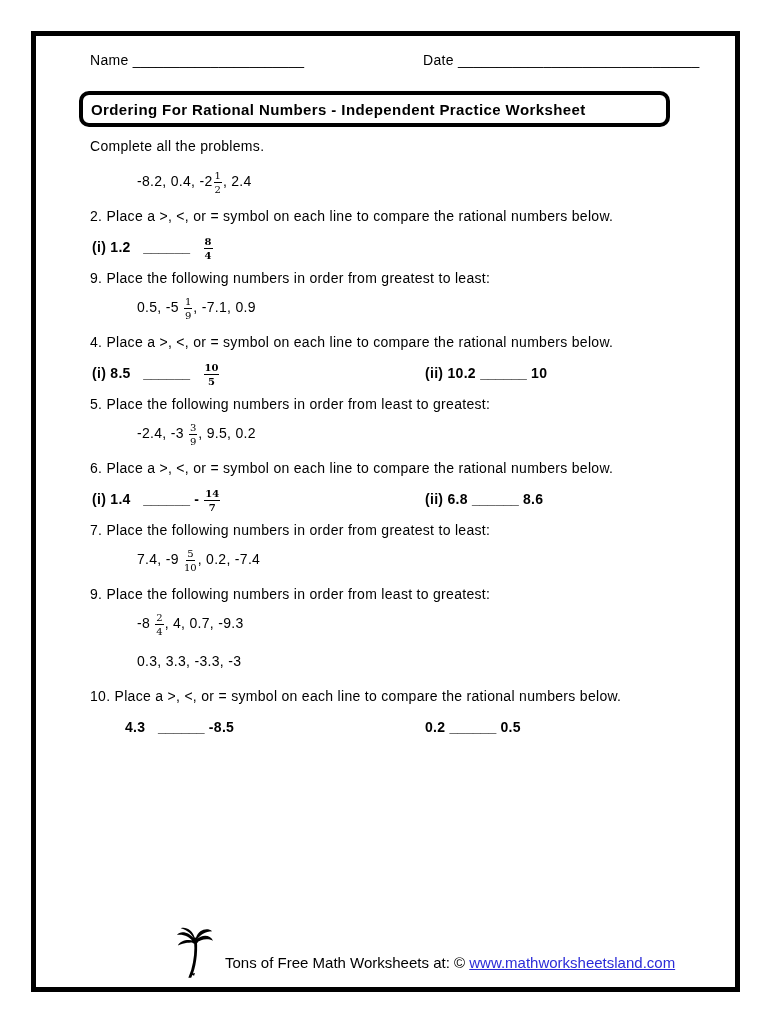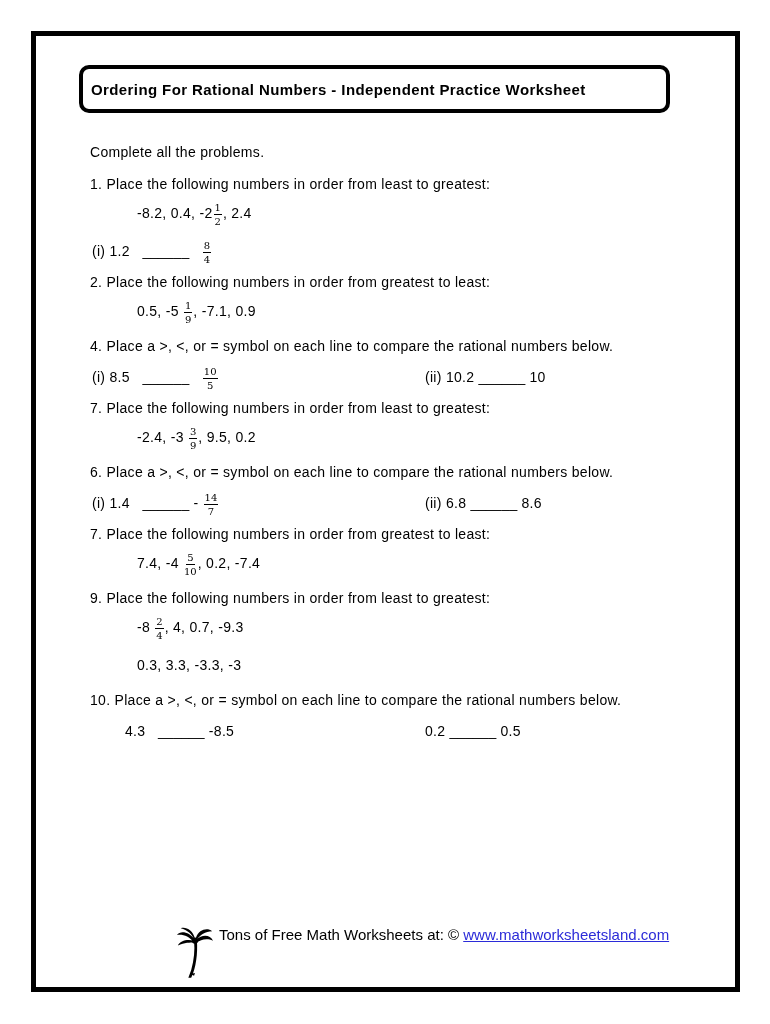--- a/index.html
+++ b/index.html
@@ -23,52 +23,53 @@
     letter-spacing: 0.3px;
   }
   
   .name-date-row { display: flex; height: 22px; margin-top: 4px; }
   .name-field { width: 333px; }
   .u { letter-spacing: 0; }
   
   .title-box {
     margin: 17px 0 0 -11px;
     width: 591px;
-    height: 48px;
+    height: 36px;
     border: 4px solid #000;
     border-radius: 10px;
     display: flex;
     align-items: center;
     padding: 0 8px;
     background: #fff;
   }
   .title-box span {
     font-weight: bold;
     font-size: 15px;
     letter-spacing: 0.4px;
     white-space: nowrap;
   }
-  .instructions { margin-top: 28px; line-height: 22px; }
+  .instructions { margin-top: 8px; line-height: 22px; }
   #problems { margin-top: 9px; }
   .problem { margin-bottom: 8px; }
   .problem.kind-compare { margin-bottom: 2px; }
   .prompt { line-height: 24px; max-width: 600px; }
   .values-row {
     margin: 2px 0;
     padding-left: 47px;
     line-height: 30px;
     min-height: 30px;
     white-space: pre;
   }
   .cmp-row {
     position: relative;
     margin: 4px 0;
     line-height: 30px;
     min-height: 30px;
     padding-left: 2px;
+    font-weight: bold;
   }
   .cmp-row.indented { padding-left: 35px; }
   .cmp-left, .cmp-right { white-space: pre; }
   .cmp-right { position: absolute; left: 335px; top: 0; }
   .blank { letter-spacing: 0; }
   
   .frac {
     display: inline-flex;
     flex-direction: column;
     align-items: center;
@@ -80,70 +81,81 @@
     margin: 0 1px;
   }
   .fn { border-bottom: 1px solid #000; padding: 0 1px 1px; }
   .fd { padding-top: 1px; }
   
   .footer {
     position: absolute;
     left: 140px;
     bottom: 7px;
     display: flex;
-    gap: 5px;
+    align-items: flex-end;
+    gap: 11px;
   }
   .footer-text {
     font-size: 15px;
     letter-spacing: 0;
     margin-bottom: 9px;
     white-space: pre;
   }
   .footer a { text-decoration: underline; }
 </style>
 </head>
 <body>
 
 <div class="sheet">
   <div class="content">
 
+    <div class="name-date-row">
+      <div class="name-field">
+        <span>Name</span>
+        <span class="u">______________________</span>
+      </div>
+      <div class="date-field">
+        <span>Date</span>
+        <span class="u">_______________________________</span>
+      </div>
+    </div>
 
     <div class="title-box">
       <span>Ordering For Rational Numbers - Independent Practice Worksheet</span>
     </div>
 
     <div class="instructions">Complete all the problems.</div>
 
     <div id="problems">
         <div class="problem kind-values">
-          <div class="prompt">1. Place the following numbers in order from least to greatest:</div>
           <div class="values-row"><span>-8.2, 0.4, -2</span><span class="frac"><span class="fn">1</span><span class="fd">2</span></span><span>, 2.4</span></div>
         </div>
         <div class="problem kind-compare">
+          <div class="prompt">2. Place a &gt;, &lt;, or =  symbol on each line to compare the rational numbers below.</div>
           <div class="cmp-row"><span class="cmp-left"><span>(i) 1.2   </span><span class="blank">______</span><span>   </span><span class="frac"><span class="fn">8</span><span class="fd">4</span></span></span></div>
         </div>
         <div class="problem kind-values">
-          <div class="prompt">2. Place the following numbers in order from greatest to least:</div>
+          <div class="prompt">9. Place the following numbers in order from greatest to least:</div>
           <div class="values-row"><span>0.5, -5 </span><span class="frac"><span class="fn">1</span><span class="fd">9</span></span><span>, -7.1, 0.9</span></div>
         </div>
         <div class="problem kind-compare">
           <div class="prompt">4. Place a &gt;, &lt;, or =  symbol on each line to compare the rational numbers below.</div>
           <div class="cmp-row"><span class="cmp-left"><span>(i) 8.5   </span><span class="blank">______</span><span>   </span><span class="frac"><span class="fn">10</span><span class="fd">5</span></span></span><span class="cmp-right"><span>(ii) 10.2 </span><span class="blank">______</span><span> 10</span></span></div>
         </div>
         <div class="problem kind-values">
-          <div class="prompt">7. Place the following numbers in order from least to greatest:</div>
+          <div class="prompt">5. Place the following numbers in order from least to greatest:</div>
           <div class="values-row"><span>-2.4, -3 </span><span class="frac"><span class="fn">3</span><span class="fd">9</span></span><span>, 9.5, 0.2</span></div>
         </div>
         <div class="problem kind-compare">
           <div class="prompt">6. Place a &gt;, &lt;, or =  symbol on each line to compare the rational numbers below.</div>
           <div class="cmp-row"><span class="cmp-left"><span>(i) 1.4   </span><span class="blank">______</span><span> - </span><span class="frac"><span class="fn">14</span><span class="fd">7</span></span></span><span class="cmp-right"><span>(ii) 6.8 </span><span class="blank">______</span><span> 8.6</span></span></div>
         </div>
         <div class="problem kind-values">
           <div class="prompt">7. Place the following numbers in order from greatest to least:</div>
-          <div class="values-row"><span>7.4, -4 </span><span class="frac"><span class="fn">5</span><span class="fd">10</span></span><span>, 0.2, -7.4</span></div>
+          <div class="values-row"><span>7.4, -9 </span><span class="frac"><span class="fn">5</span><span class="fd">10</span></span><span>, 0.2, -7.4</span></div>
         </div>
         <div class="problem kind-values">
           <div class="prompt">9. Place the following numbers in order from least to greatest:</div>
           <div class="values-row"><span>-8 </span><span class="frac"><span class="fn">2</span><span class="fd">4</span></span><span>, 4, 0.7, -9.3</span></div>
         </div>
         <div class="problem kind-values">
           <div class="values-row"><span>0.3, 3.3, -3.3, -3</span></div>
         </div>
         <div class="problem kind-compare">
           <div class="prompt">10. Place a &gt;, &lt;, or =  symbol on each line to compare the rational numbers below.</div>

